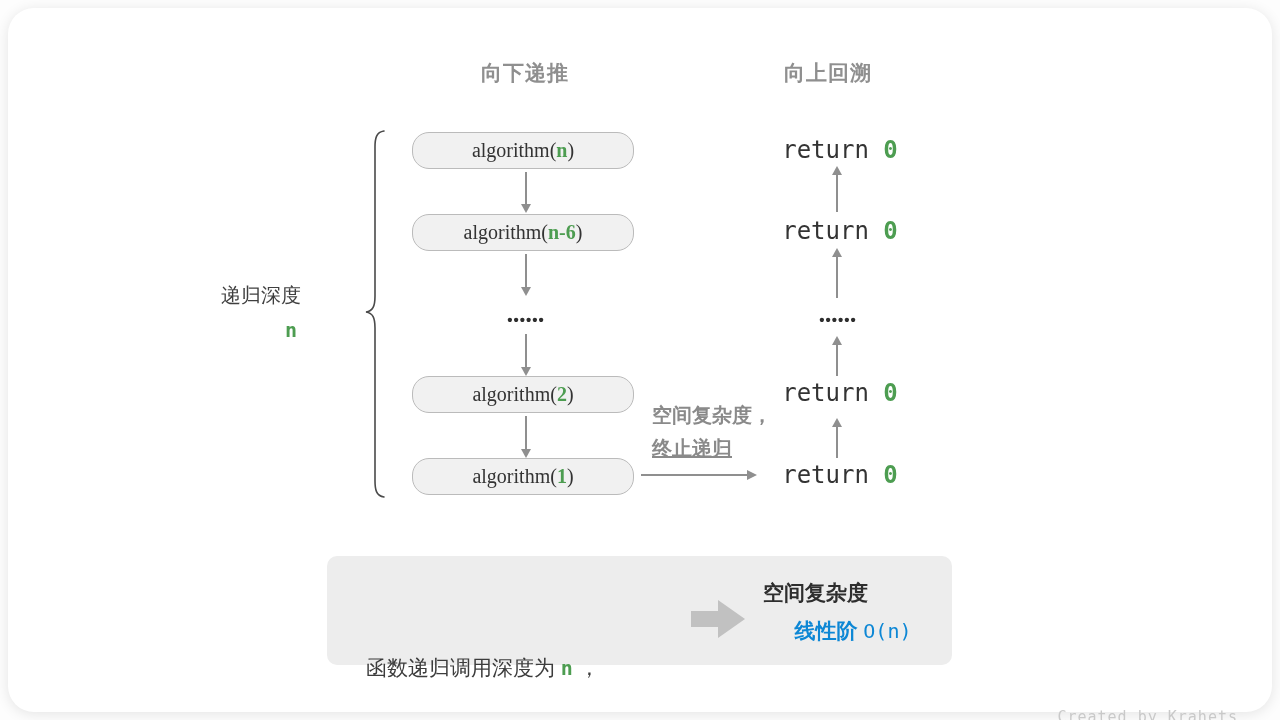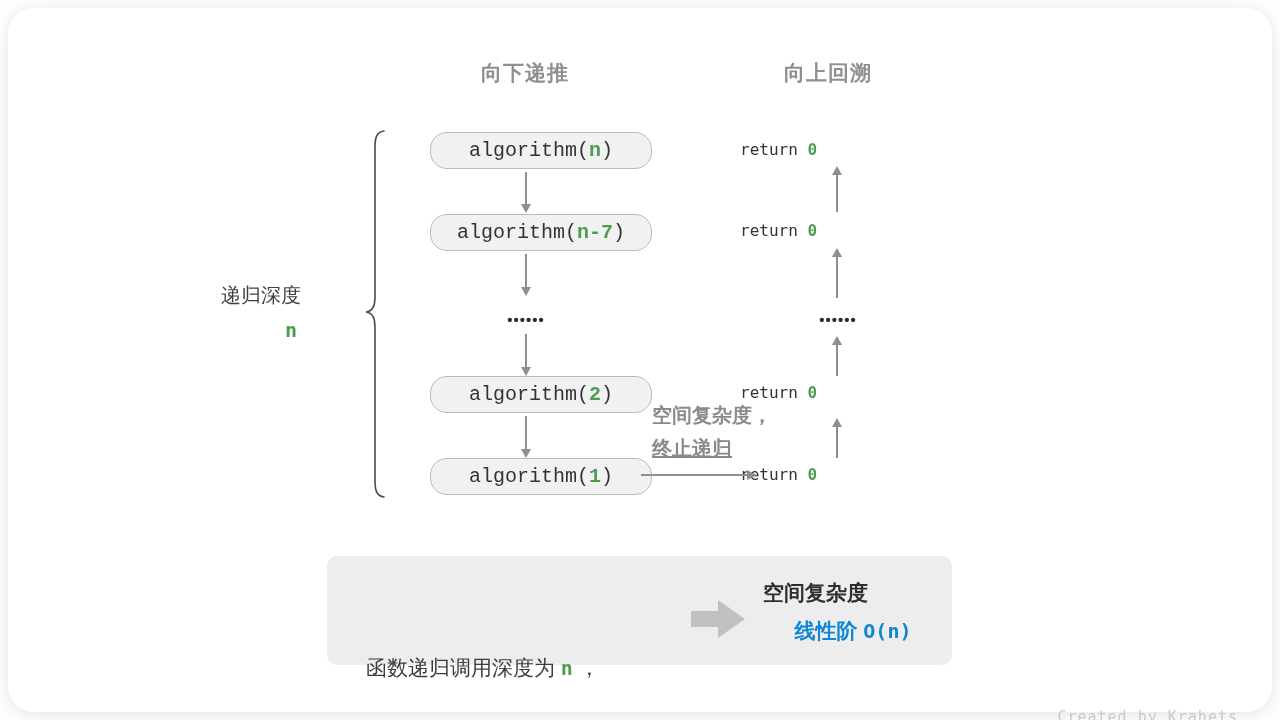--- a/index.html
+++ b/index.html
@@ -11,31 +11,31 @@
   .card {
     position:absolute; left:8px; top:8px; width:1264px; height:704px;
     background:#ffffff; border-radius:26px;
     box-shadow:0 2px 14px rgba(0,0,0,0.10);
   }
   .col-header {
     position:absolute; top:59px; width:200px; text-align:center;
     font-size:21px; font-weight:bold; color:#8f8f8f; letter-spacing:1px;
   }
   .algo-box {
-    position:absolute; left:430px; width:222px; height:37px; box-sizing:border-box;
+    position:absolute; left:412px; width:222px; height:37px; box-sizing:border-box;
     background:#f1f1f1; border:1.5px solid #bbbbbb; border-radius:17px;
     display:flex; align-items:center; justify-content:center;
-    font-family:Liberation Mono, monospace;
+    font-family:Liberation Serif, serif;
     font-size:20px; color:#333333;
   }
   .arg { color:#4d9d51; font-weight:bold; }
   .ret-row {
-    position:absolute; left:740px; width:200px; height:26px; 
+    position:absolute; left:740px; width:200px; height:26px; text-align:center;
     font-family:"DejaVu Sans Mono","Liberation Mono",monospace;
-    font-size:16px; color:#333333; line-height:26px;
+    font-size:24px; color:#333333; line-height:26px;
   }
   .ret-val { color:#4d9d51; font-weight:bold; }
   .dots {
     position:absolute; width:120px; text-align:center; color:#2e2e2e;
     font-size:15px; font-weight:bold; letter-spacing:1px; line-height:16px;
   }
   .varrow { position:absolute; width:2px; background:#8f8f8f; }
   .head-down {
     position:absolute; width:0; height:0;
     border-left:5px solid transparent; border-right:5px solid transparent;
@@ -110,21 +110,21 @@
     <path d="M 20 1 C 12 2 11 9 11 17 L 11 166 C 11 176 9 181 2 182 C 9 183 11 188 11 198 L 11 351 C 11 359 12 366 20 367" fill="none" stroke="#4a4a4a" stroke-width="1.6" stroke-linecap="round"></path>
   </svg>
 
   <div class="algo-box" style="top:132px;">
     <span>algorithm(</span>
       <span class="arg">n</span>
       <span>)</span>
   </div>
   <div class="algo-box" style="top:214px;">
     <span>algorithm(</span>
-      <span class="arg">n-7</span>
+      <span class="arg">n-6</span>
       <span>)</span>
   </div>
   <div class="dots" style="left:466px; top:312px;">••••••</div>
   <div class="algo-box" style="top:376px;">
     <span>algorithm(</span>
       <span class="arg">2</span>
       <span>)</span>
   </div>
   <div class="algo-box" style="top:458px;">
     <span>algorithm(</span>
@@ -170,16 +170,16 @@
   <div class="head-right" style="left:747px; top:470px;"></div>
 
   <div class="summary-box"></div>
   <div class="summary-left">
     <div><span>函数递归调用深度为 </span><span class="mono arg">n</span><span> ，</span></div>
     
   </div>
   <div class="block-arrow-shaft"></div>
   <div class="block-arrow-head"></div>
   <div class="summary-title">空间复杂度</div>
-  <div class="summary-result"><span>线性阶 </span><span class="mono" style="font-weight:bold;">O(n)</span></div>
+  <div class="summary-result"><span>线性阶 </span><span class="mono" style="font-weight:normal;">O(n)</span></div>
 
   <div class="watermark">Created by Krahets</div>
 </div>
 
 </body></html>

